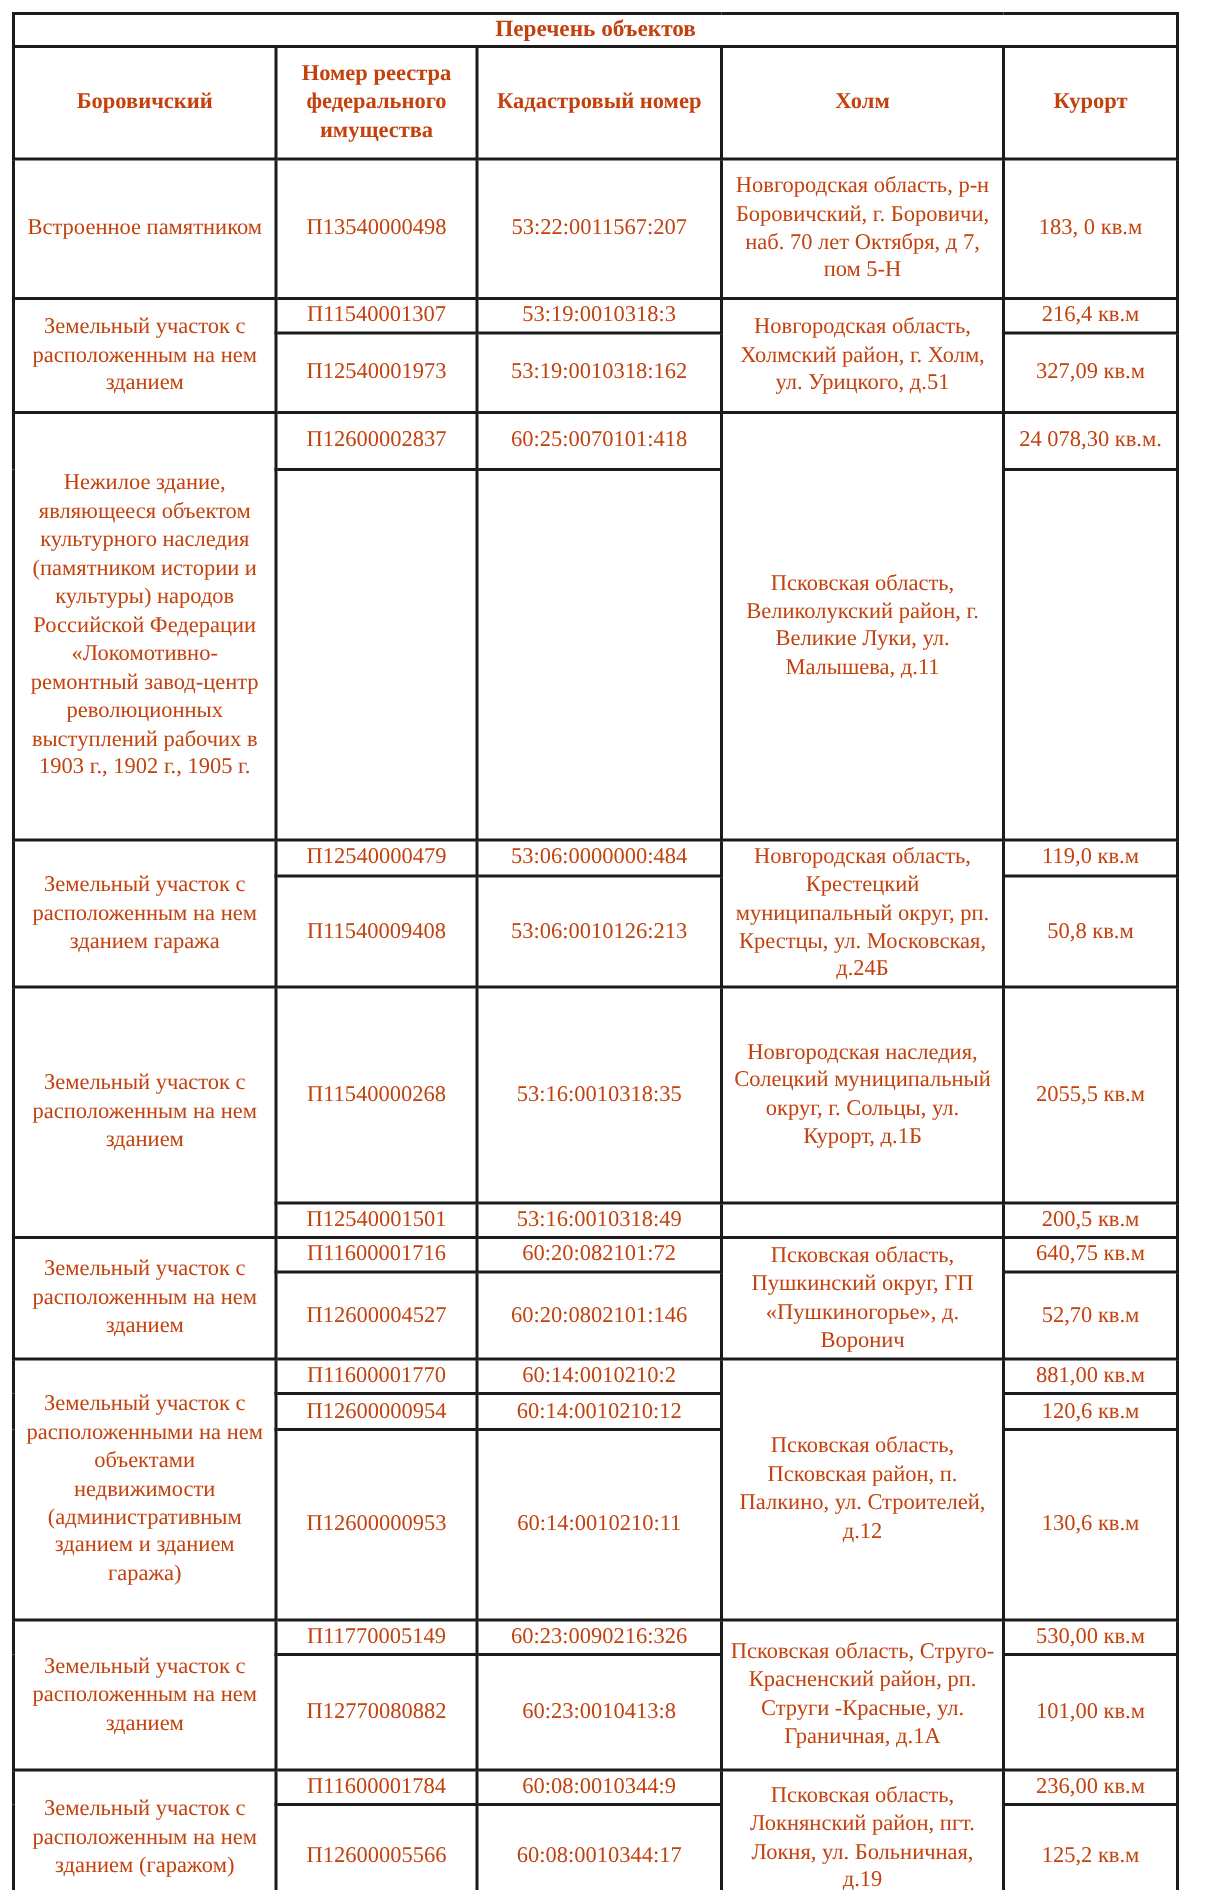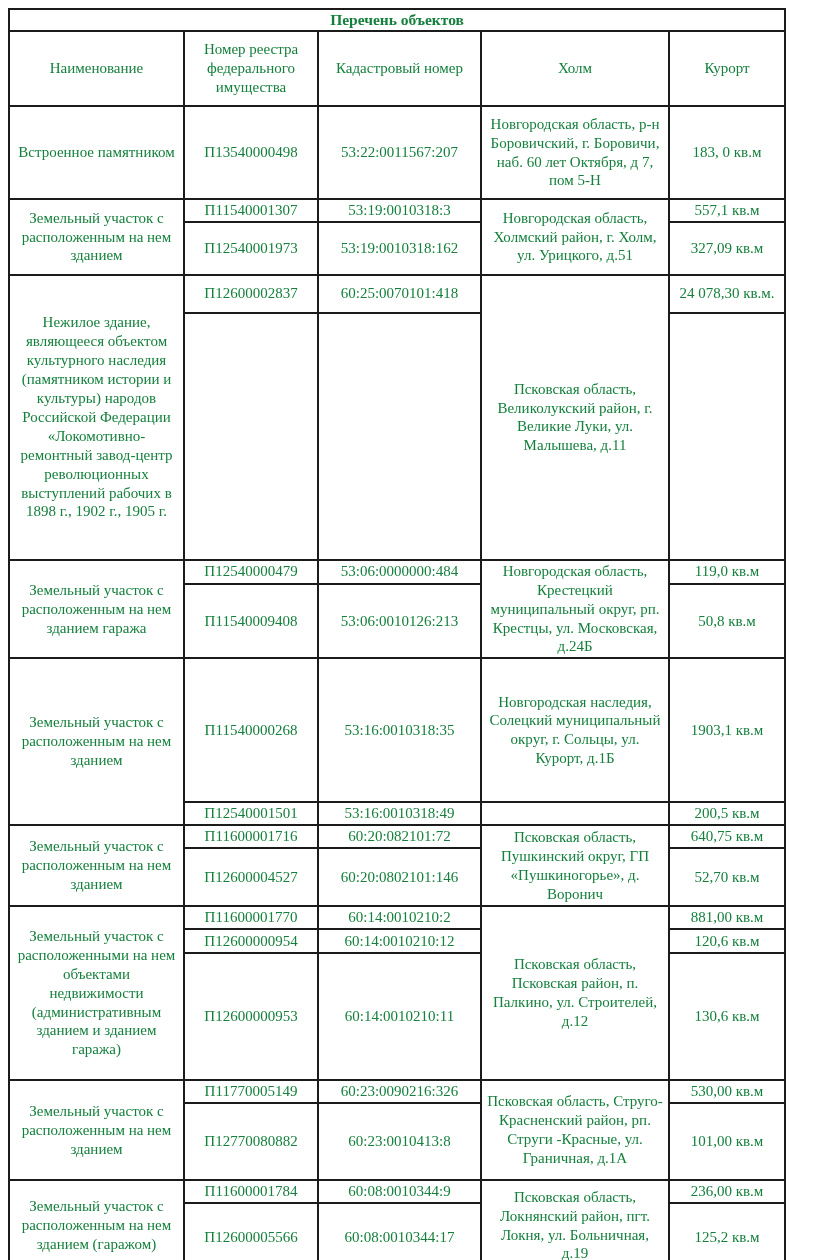--- a/index.html
+++ b/index.html
@@ -3,21 +3,21 @@
 <meta charset="utf-8">
 <style>
   html, body { margin: 0; padding: 0; background: #ffffff; }
   .page {
     width: 820px;
     height: 1260px;
     background: #ffffff;
     overflow: hidden;
     position: relative;
     font-family: "Liberation Serif", "DejaVu Serif", serif;
-    color: #15803d;
+    color: #c2410c;
   }
   table.registry {
     border-collapse: collapse;
     table-layout: fixed;
     width: 776px;
     margin: 8px 0 0 8px;
   }
   table.registry td, table.registry th {
     border: 2px solid #1b1b1b;
     padding: 1px 5px;
@@ -29,70 +29,70 @@
     overflow: hidden;
     word-wrap: break-word;
   }
   tr.title-row th {
     font-weight: bold;
     font-size: 15.5px;
     height: 20px;
     padding: 0 4px;
   }
   tr.header-row th {
-    font-weight: normal;
+    font-weight: bold;
     height: 71px;
   }
 </style>
 </head>
 <body>
 
 <div class="page">
   <table class="registry">
     <colgroup>
       <col style="width:175px">
       <col style="width:134px">
       <col style="width:163px">
       <col style="width:188px">
       <col style="width:116px">
     </colgroup>
     <thead>
       <tr class="title-row">
         <th colspan="5">Перечень объектов</th>
       </tr>
       <tr class="header-row">
-        <th>Наименование</th>
+        <th>Боровичский</th>
         <th>Номер реестра федерального имущества</th>
         <th>Кадастровый номер</th>
         <th>Холм</th>
         <th>Курорт</th>
       </tr>
     </thead>
     <tbody>
         <tr style="height: 93px;">
           <td>Встроенное памятником</td>
           <td>П13540000498</td>
           <td>53:22:0011567:207</td>
-          <td>Новгородская область, р-н Боровичский, г. Боровичи, наб. 60 лет Октября, д 7, пом 5-Н</td>
+          <td>Новгородская область, р-н Боровичский, г. Боровичи, наб. 70 лет Октября, д 7, пом 5-Н</td>
           <td>183, 0 кв.м</td>
         </tr>
         <tr style="height: 19px;">
           <td rowspan="2">Земельный участок с расположенным на нем зданием</td>
           <td>П11540001307</td>
           <td>53:19:0010318:3</td>
           <td rowspan="2">Новгородская область, Холмский район, г. Холм, ул. Урицкого, д.51</td>
-          <td>557,1 кв.м</td>
+          <td>216,4 кв.м</td>
         </tr>
         <tr style="height: 53px;">
           <td>П12540001973</td>
           <td>53:19:0010318:162</td>
           <td>327,09 кв.м</td>
         </tr>
         <tr style="height: 38px;">
-          <td rowspan="2">Нежилое здание, являющееся объектом культурного наследия (памятником истории и культуры) народов Российской Федерации «Локомотивно-ремонтный завод-центр революционных выступлений рабочих в 1898 г., 1902 г., 1905 г.</td>
+          <td rowspan="2">Нежилое здание, являющееся объектом культурного наследия (памятником истории и культуры) народов Российской Федерации «Локомотивно-ремонтный завод-центр революционных выступлений рабочих в 1903 г., 1902 г., 1905 г.</td>
           <td>П12600002837</td>
           <td>60:25:0070101:418</td>
           <td rowspan="2">Псковская область, Великолукский район, г. Великие Луки, ул. Малышева, д.11</td>
           <td>24 078,30 кв.м.</td>
         </tr>
         <tr style="height: 247px;">
           <td></td>
           <td></td>
           <td></td>
         </tr>
@@ -106,21 +106,21 @@
         <tr style="height: 72px;">
           <td>П11540009408</td>
           <td>53:06:0010126:213</td>
           <td>50,8 кв.м</td>
         </tr>
         <tr style="height: 144px;">
           <td rowspan="2">Земельный участок с расположенным на нем зданием</td>
           <td>П11540000268</td>
           <td>53:16:0010318:35</td>
           <td>Новгородская наследия, Солецкий муниципальный округ, г. Сольцы, ул. Курорт, д.1Б</td>
-          <td>1903,1 кв.м</td>
+          <td>2055,5 кв.м</td>
         </tr>
         <tr style="height: 19px;">
           <td>П12540001501</td>
           <td>53:16:0010318:49</td>
           <td></td>
           <td>200,5 кв.м</td>
         </tr>
         <tr style="height: 21px;">
           <td rowspan="2">Земельный участок с расположенным на нем зданием</td>
           <td>П11600001716</td>

